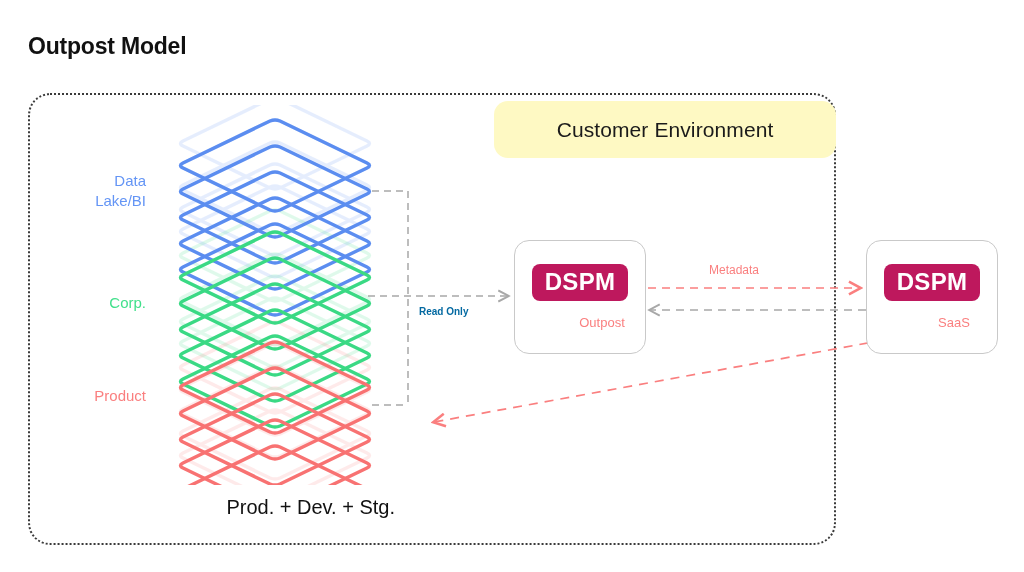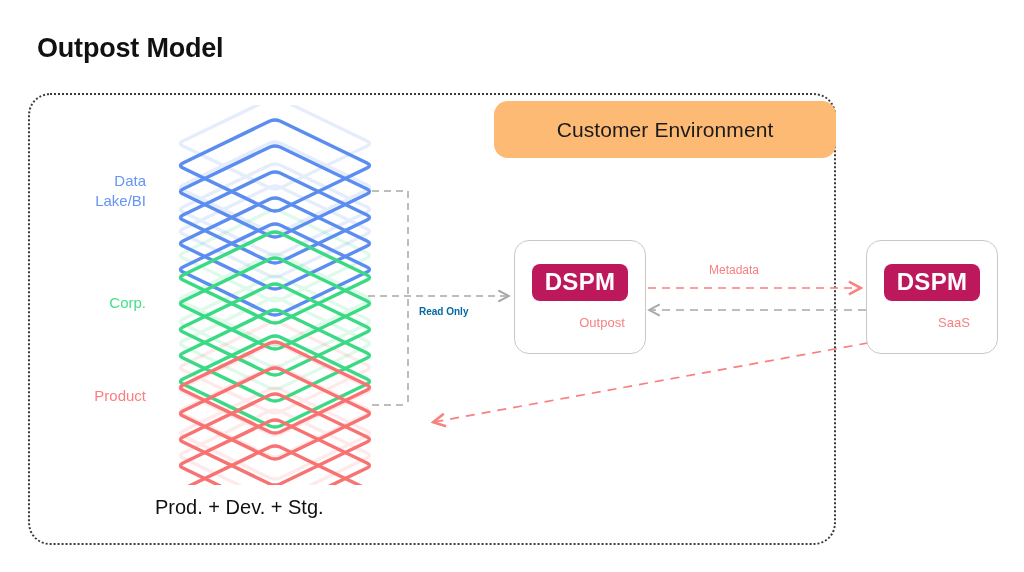--- a/index.html
+++ b/index.html
@@ -11,43 +11,42 @@
     height: 572px;
     background: #ffffff;
     font-family: "Liberation Sans", sans-serif;
     overflow: hidden;
     position: relative;
   }
   #page-title {
     position: absolute;
     left: 28px;
     top: 33px;
-    font-size: 27px;
+    font-size: 23px;
     font-weight: bold;
     color: #111111;
     letter-spacing: -0.2px;
-    margin-left: 9px;
   }
   #env-container {
     position: absolute;
     left: 28px;
     top: 93px;
     width: 808px;
     height: 452px;
     border: 2px dotted #3a3a3a;
     border-radius: 22px;
     box-sizing: border-box;
   }
   #env-banner {
     position: absolute;
     left: 494px;
     top: 101px;
     width: 342px;
     height: 57px;
-    background: #fdba74;
+    background: #fef9c3;
     border-radius: 14px 14px 14px 14px;
     display: flex;
     align-items: center;
     justify-content: center;
   }
   #env-banner-label {
     font-size: 21px;
     color: #1b1b1b;
     letter-spacing: 0.1px;
   }
@@ -65,21 +64,21 @@
   #stacks-svg {
     position: absolute;
     left: 175px;
     top: 105px;
   }
   #stack-caption {
     position: absolute;
     left: 155px;
     top: 496px;
     width: 240px;
-    text-align: left;
+    text-align: right;
     font-size: 20px;
     color: #111111;
   }
 
   #wires-svg {
     position: absolute;
     left: 0;
     top: 0;
   }
 

